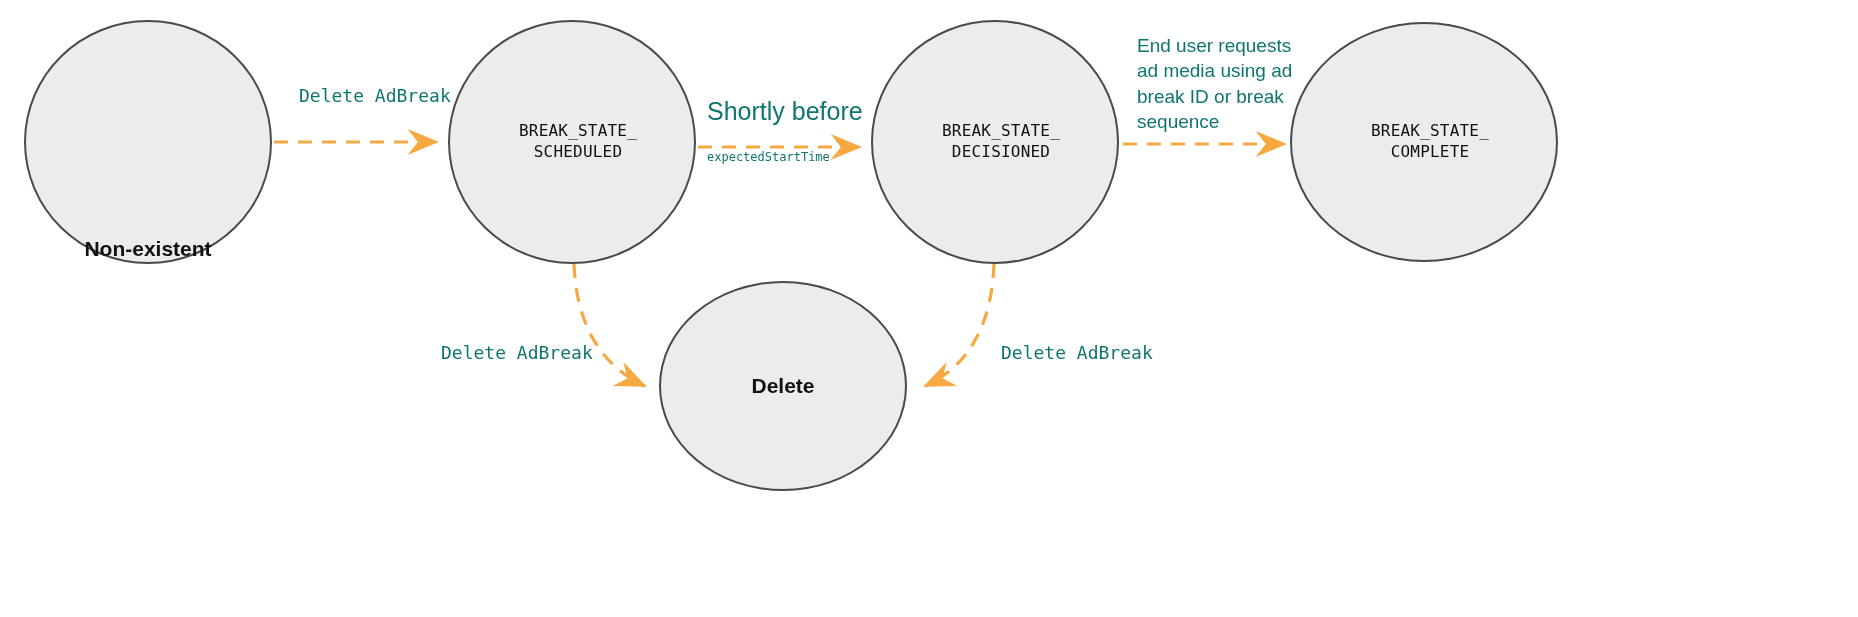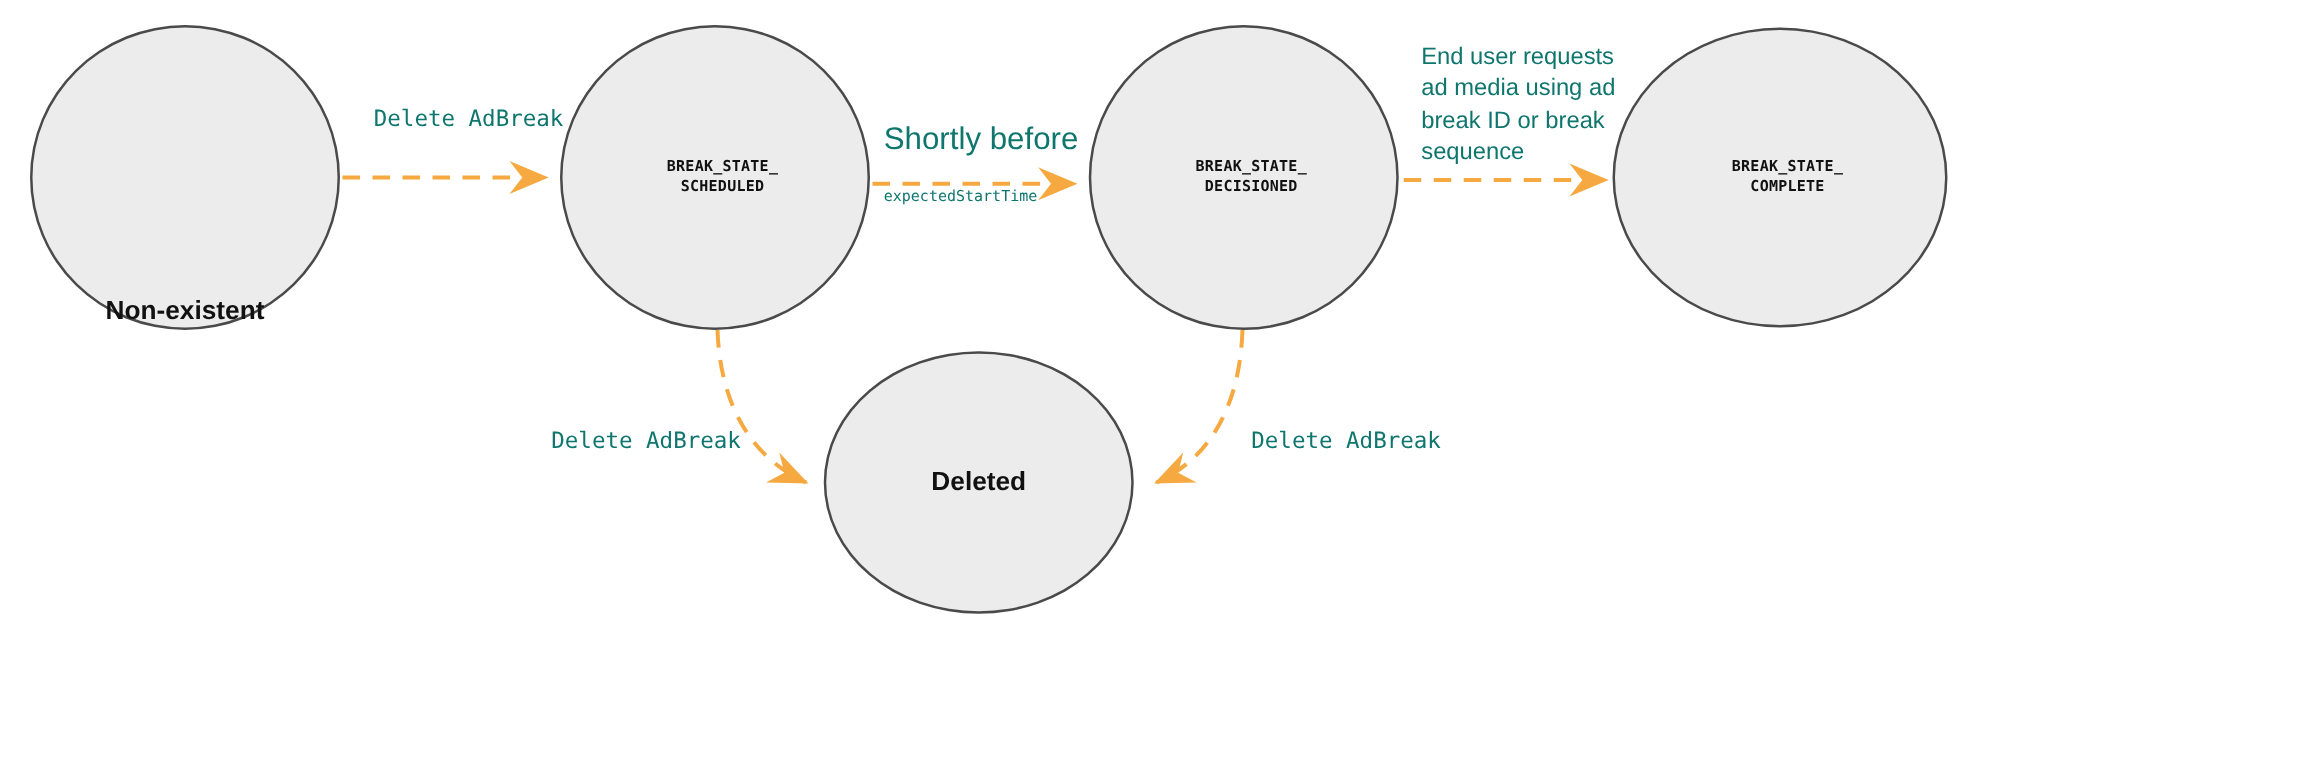--- a/index.html
+++ b/index.html
@@ -39,22 +39,22 @@
     text-align: center;
   }
   .node-label {
     line-height: 1.30;
     color: #111111;
     padding: 0 6px;
     white-space: pre-line;
   }
   .node-label.mono {
     font-family: "DejaVu Sans Mono", "Liberation Mono", monospace;
-    font-weight: bold;
-    font-size: 12px;
+    font-weight: normal;
+    font-size: 16px;
     letter-spacing: 0.2px;
     margin-left: 12px;
   }
   .node-label.sans {
     font-family: "Liberation Sans", sans-serif;
     font-weight: bold;
     font-size: 21px;
   }
   .edge-label {
     position: absolute;
@@ -129,21 +129,21 @@
     <span class="node-label mono">BREAK_STATE_
 DECISIONED</span>
   </div>
 
   <div class="node" style="left:1290px; top:22px; width:268px; height:240px;">
     <span class="node-label mono">BREAK_STATE_
 COMPLETE</span>
   </div>
 
   <div class="node" style="left:659px; top:281px; width:248px; height:210px;">
-    <span class="node-label sans">Deleted</span>
+    <span class="node-label sans">Delete</span>
   </div>
 
   <div class="edge-label mono" style="left:299px; top:84px;">Delete AdBreak</div>
 
   <div class="edge-label mixed" style="left:707px; top:74px;">
     <span class="line-sans">Shortly before</span>
     <span class="line-mono">expectedStartTime</span>
   </div>
 
   <div class="edge-label sans" style="left:1137px; top:33px;">End user requests

